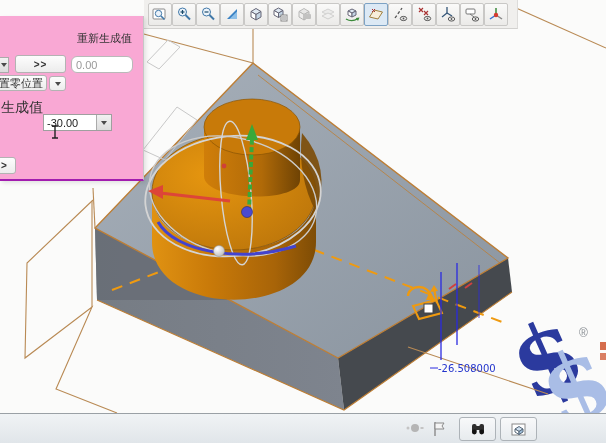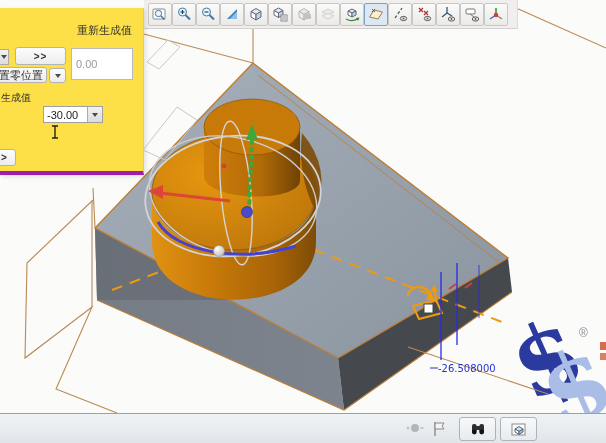--- a/index.html
+++ b/index.html
@@ -1,36 +1,36 @@
 <!DOCTYPE html>
 <html><head>
 <meta charset="utf-8">
 <style>
   html,body{margin:0;padding:0;background:#ddd;}
   #screen{position:relative;width:606px;height:443px;background:#fbfbfa;overflow:hidden;
           font-family:"Liberation Sans","DejaVu Sans",sans-serif;-webkit-font-smoothing:antialiased;}
   
   #scene{position:absolute;left:0;top:0;width:606px;height:413px;}
   
-  .panel{position:absolute;left:0;top:8px;width:143px;height:163px;background:#fde047;
-         border-right:1px solid #c6c6c6;border-bottom:4px solid #a21caf;
+  .panel{position:absolute;left:0;top:16px;width:143px;height:163px;background:#f9a8d4;
+         border-right:1px solid #c6c6c6;border-bottom:2px solid #a21caf;
          box-shadow:2px 2px 4px rgba(0,0,0,.10);overflow:hidden;z-index:30;}
   .panel .title{position:absolute;right:11px;top:15px;font-size:11px;color:#333;}
-  .panel .section-label{position:absolute;left:1px;top:83px;font-size:10px;color:#333;}
+  .panel .section-label{position:absolute;left:1px;top:83px;font-size:14px;color:#333;}
   .pbtn{position:absolute;box-sizing:border-box;border:1px solid #b3b3b3;border-radius:3px;
         background:linear-gradient(#fdfdfd,#ececec);font-size:10px;color:#333;
         display:flex;align-items:center;justify-content:center;font-weight:bold;letter-spacing:1px;cursor:default;padding:0;}
   .btn-expand{left:15px;top:39px;width:51px;height:18px;}
   .btn-zero{left:-12px;top:59px;width:59px;height:16px;font-weight:normal;letter-spacing:0;font-size:11px;justify-content:flex-end;padding-right:3px;}
   .btn-zero-caret{left:49px;top:60px;width:17px;height:15px;}
   .btn-collapse{left:-7px;top:141px;width:23px;height:17px;}
   .field{position:absolute;box-sizing:border-box;border:1px solid #b9b9b9;background:#fff;
          font-size:11px;font-family:"Liberation Sans",sans-serif;padding:0 0 0 4px;}
-  .field-offset{left:71px;top:40px;width:62px;height:32px;color:#999;}
-  .combo{position:absolute;box-sizing:border-box;border:1px solid #9f9f9f;background:#fff;height:17px;width:60px;display:flex;}
+  .field-offset{left:71px;top:40px;width:62px;height:17px;color:#999;border-radius:6px;}
+  .combo{position:absolute;box-sizing:border-box;border:1px solid #9f9f9f;background:#fff;height:17px;width:69px;display:flex;}
   .combo input{flex:1;min-width:0;border:0;outline:0;font-size:11px;color:#222;padding:0 0 0 3px;font-family:"Liberation Sans",sans-serif;background:transparent;}
   .combo .drop{width:14px;background:linear-gradient(#f2f2f2,#dcdcdc);border-left:1px solid #ababab;display:flex;align-items:center;justify-content:center;}
   .caret{width:0;height:0;border-left:3.5px solid transparent;border-right:3.5px solid transparent;border-top:4.5px solid #4a4a4a;display:inline-block;}
   .combo-sliver{position:absolute;left:0;top:41px;width:9px;height:16px;box-sizing:border-box;
                 border:1px solid #ababab;border-left:0;background:linear-gradient(#f2f2f2,#dcdcdc);
                 display:flex;align-items:center;justify-content:center;}
   .combo1{left:43px;top:98px;} .combo2{left:43px;top:119px;}
   
   .toolbar{position:absolute;left:144px;top:0;width:374px;height:29px;background:#f0efed;
            border-bottom:1px solid #d2d1cf;border-right:1px solid #dddcda;z-index:25;

